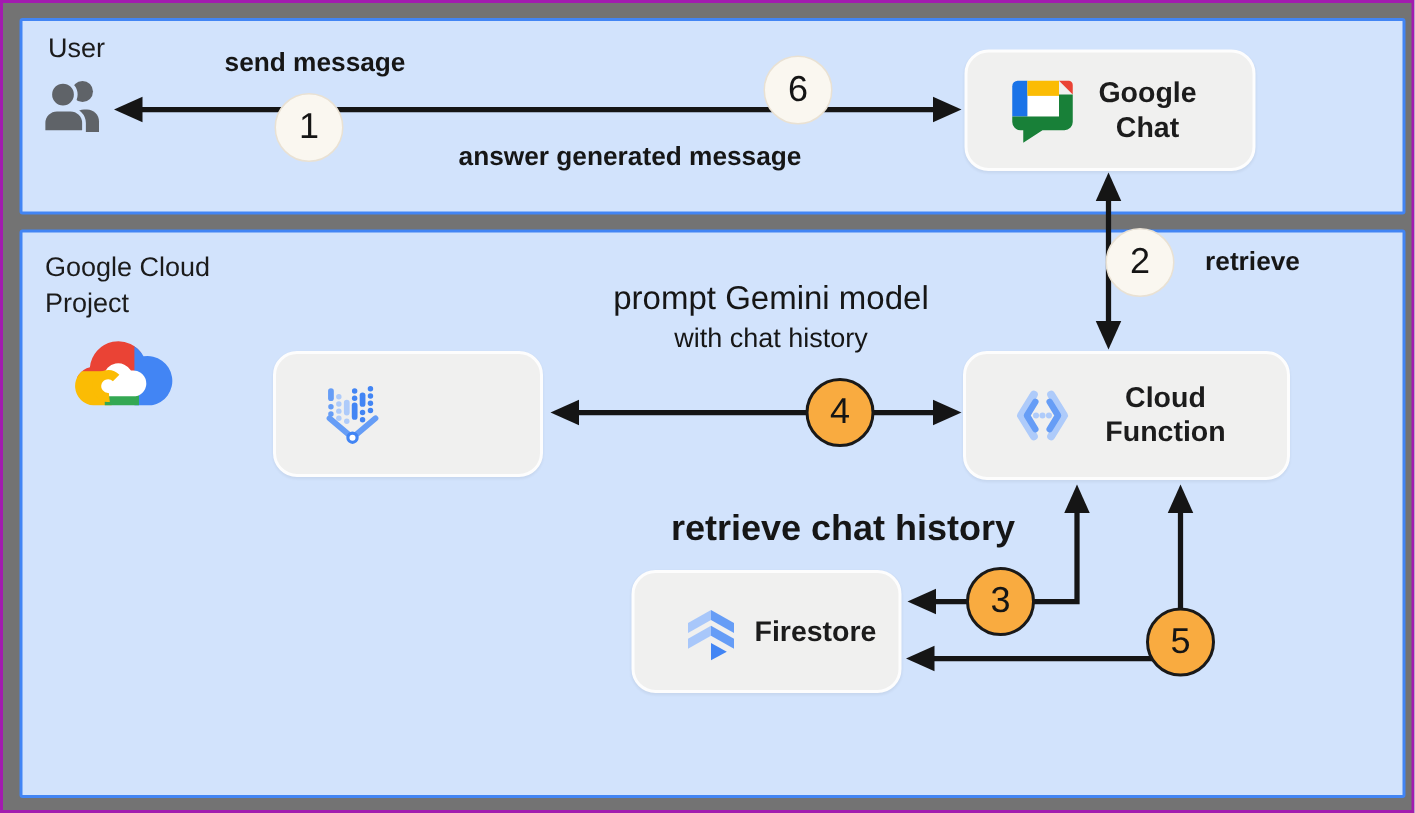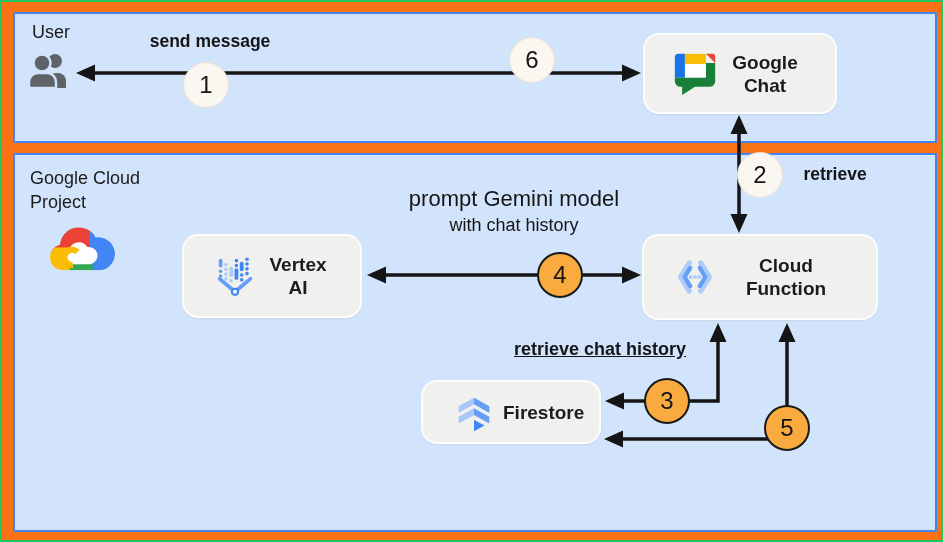--- a/index.html
+++ b/index.html
@@ -1,18 +1,18 @@
 <!DOCTYPE html>
 <html><head>
 <meta charset="utf-8">
 <style>
   html,body{margin:0;padding:0;background:#ececec;}
   #canvas{
     position:relative;width:943px;height:542px;
-    background:#f97316;border:2px solid #22c55e;box-sizing:border-box;
+    background:#737373;border:2px solid #a21caf;box-sizing:border-box;
     font-family:"Liberation Sans",sans-serif;color:#1e1e1e;overflow:hidden;
   }
   .band{
     position:absolute;left:11px;width:924px;
     background:#d2e3fc;border:2px solid #4285f4;border-radius:2px;
     box-sizing:border-box;z-index:1;
   }
   .band.user{top:10px;height:131px;}
   .band.cloud{top:151px;height:379px;}
   .zone-label{position:absolute;font-size:18px;line-height:24px;color:#1b1b1b;z-index:2;}
@@ -20,39 +20,39 @@
   .zone-label.cloud{left:28px;top:164px;}
   .node{
     position:absolute;display:flex;align-items:center;gap:6px;
     background:#f0f0ef;border:2px solid #fdfdfd;border-radius:16px;
     box-sizing:border-box;padding:0 28px;z-index:2;
     box-shadow:0 1px 2px rgba(0,0,0,0.06);
   }
   .node .nlabel{flex:1;text-align:center;font-size:19px;line-height:23px;font-weight:700;color:#1c1c1c;}
   .node-chat{left:641px;top:31px;width:194px;height:81px;}
   .node-vertex{left:180px;top:232px;width:180px;height:84px;}
-  .node-function{left:640px;top:232px;width:236px;height:86px;justify-content:space-between;}
-  .node-firestore{left:419px;top:378px;width:180px;height:64px;}
+  .node-function{left:640px;top:232px;width:218px;height:86px;justify-content:space-between;}
+  .node-firestore{left:419px;top:378px;width:180px;height:82px;}
   .arrows{position:absolute;left:0;top:0;z-index:3;pointer-events:none;}
   .badge{
     position:absolute;width:46px;height:46px;border-radius:50%;
     display:flex;align-items:center;justify-content:center;
     font-size:24px;color:#151515;z-index:4;box-sizing:border-box;
   }
   .badge.light{background:#faf7f0;border:1px solid #e9e1d3;}
   .badge.orange{background:#f9ab40;border:2px solid #191919;}
   .lbl{position:absolute;z-index:4;white-space:nowrap;font-size:17.5px;font-weight:600;color:#161616;}
   .lbl.ctr{transform:translateX(-50%);}
   .lbl-send{left:208px;top:29px;}
   .lbl-answer{left:418px;top:92px;}
   .lbl-execute{left:833px;top:162px;}
   .lbl-prompt{left:512px;top:184px;text-align:center;line-height:26px;}
   .lbl-prompt .l1{font-weight:500;display:block;font-size:22px;}
   .lbl-prompt .l2{font-weight:400;display:block;font-size:18px;}
-  .lbl-retrieve{left:598px;top:337px;font-weight:700;font-size:18px;text-decoration:underline;}
+  .lbl-retrieve{left:560px;top:337px;font-weight:700;font-size:24px;}
   .lbl-update{left:779px;top:470px;font-weight:700;font-size:18px;}
   .iconbox{flex:none;display:block;}
 </style>
 </head>
 <body>
 
 <div id="canvas">
 
   <div class="band user"></div>
   <div class="band cloud"></div>
@@ -155,24 +155,20 @@
         <circle cx="31" cy="23" r="1.9"></circle>
         <circle cx="31" cy="28" r="1.9"></circle>
         <circle cx="36.5" cy="6.5" r="1.9"></circle>
         <circle cx="36.5" cy="11.5" r="1.9"></circle>
         <circle cx="36.5" cy="16.5" r="1.9"></circle>
         <circle cx="36.5" cy="21.5" r="1.9"></circle>
       </g>
       <path d="M8,27 L24,40.5 L40,27" fill="none" stroke="#669df6" stroke-width="4" stroke-linecap="round" stroke-linejoin="round"></path>
       <circle cx="24" cy="40.5" r="3.2" fill="#ffffff" stroke="#4285f4" stroke-width="2.2"></circle>
     </svg>
-    <div class="nlabel">
-      <span>Vertex</span><br>
-      <span>AI</span>
-    </div>
   </div>
 
   <div class="node node-function">
     <svg class="iconbox" width="46" height="46" viewBox="0 0 48 48">
       <path d="M18,9.5 L9,24 L18,38.5" fill="none" stroke="#aecbfa" stroke-width="5.5" stroke-linecap="round" stroke-linejoin="round"></path>
       <path d="M19,14.5 L13.2,24 L19,33.5" fill="none" stroke="#669df6" stroke-width="4.5" stroke-linecap="round" stroke-linejoin="round"></path>
       <path d="M30,9.5 L39,24 L30,38.5" fill="none" stroke="#aecbfa" stroke-width="5.5" stroke-linecap="round" stroke-linejoin="round"></path>
       <path d="M29,14.5 L34.8,24 L29,33.5" fill="none" stroke="#669df6" stroke-width="4.5" stroke-linecap="round" stroke-linejoin="round"></path>
       <circle cx="19.5" cy="24" r="2.1" fill="#aecbfa"></circle>
       <circle cx="24" cy="24" r="2.1" fill="#aecbfa"></circle>
@@ -208,20 +204,21 @@
       <span>4</span>
     </div>
   <div class="badge orange" style="left:762px;top:403px">
       <span>5</span>
     </div>
   <div class="badge light" style="left:507px;top:35px">
       <span>6</span>
     </div>
 
   <div class="lbl ctr lbl-send">send message</div>
+  <div class="lbl ctr lbl-answer">answer generated message</div>
   <div class="lbl ctr lbl-execute">retrieve</div>
   <div class="lbl ctr lbl-prompt">
     <span class="l1">prompt Gemini model</span>
     <span class="l2">with chat history</span>
   </div>
   <div class="lbl ctr lbl-retrieve">retrieve chat history</div>
 
 </div>
 
 </body></html>

